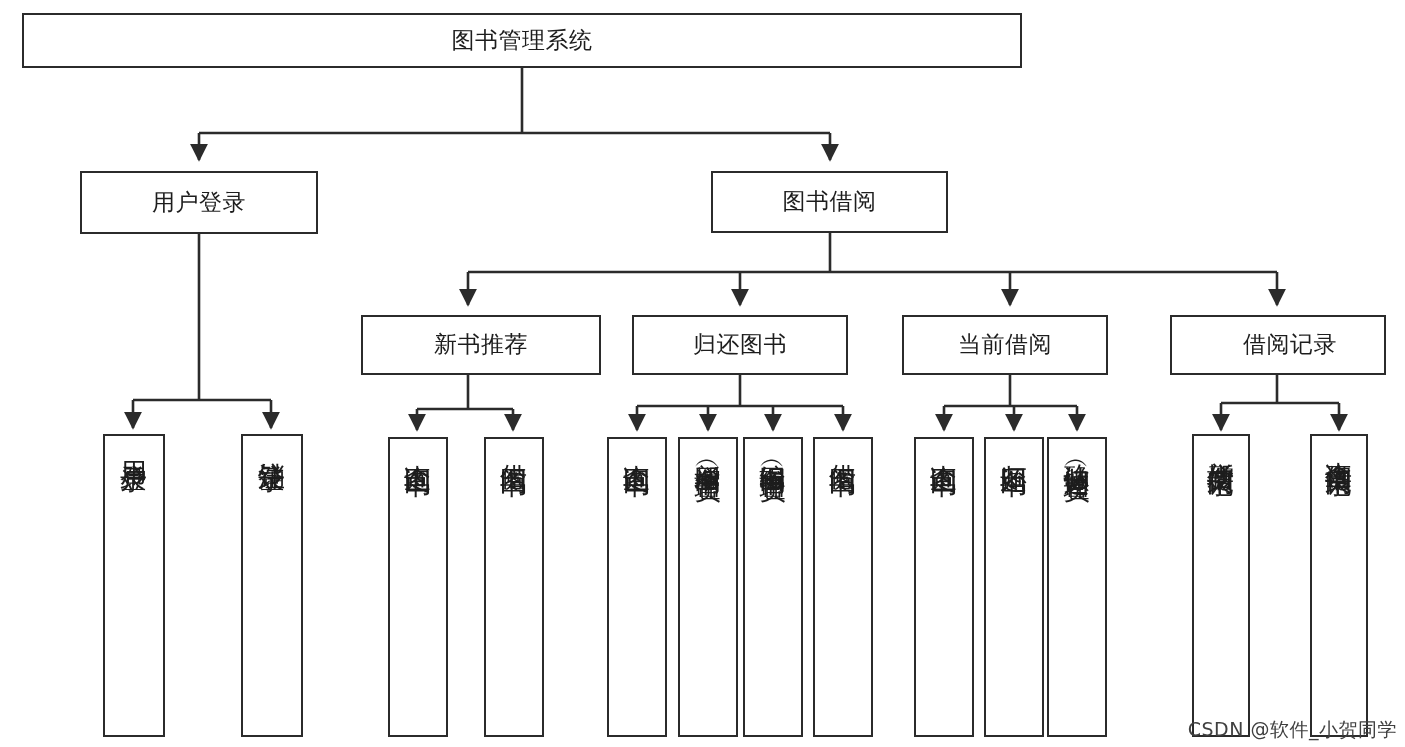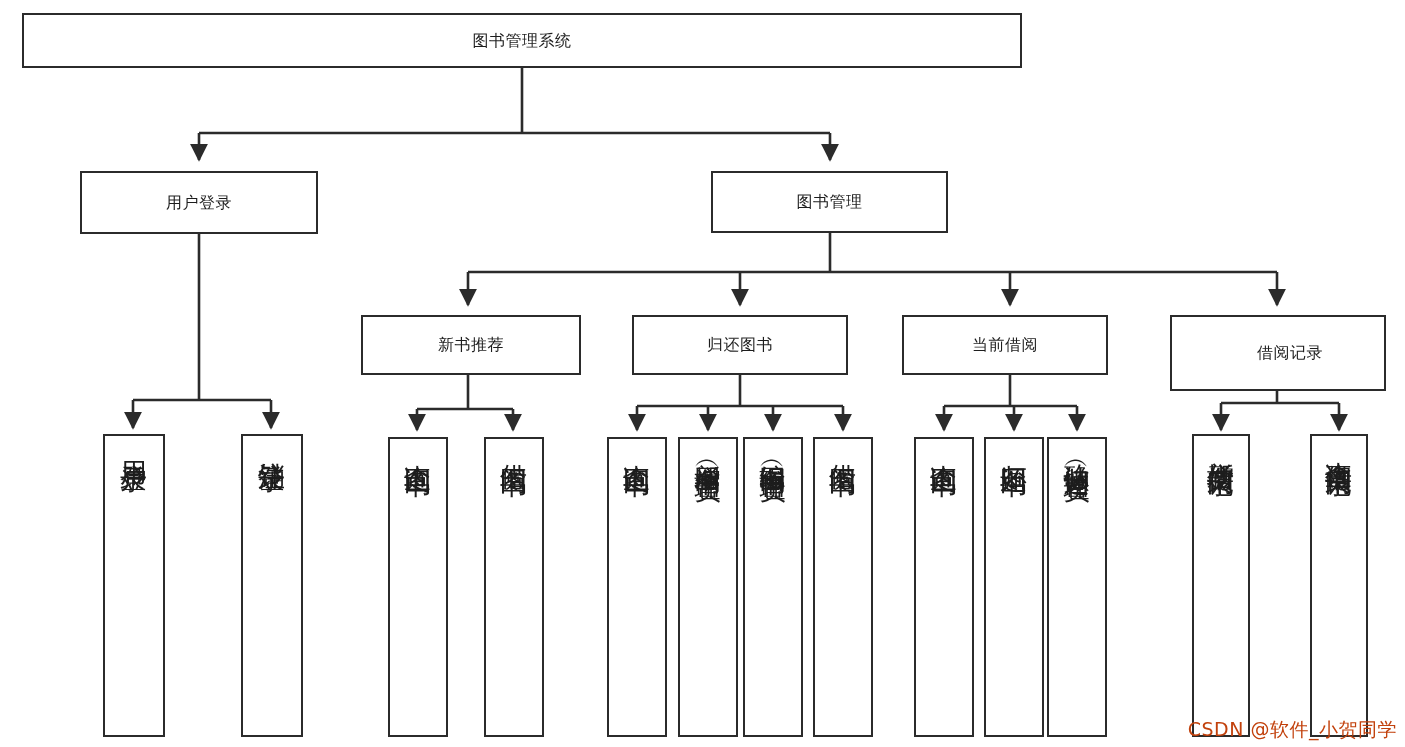--- a/index.html
+++ b/index.html
@@ -35,21 +35,21 @@
     color: #1d1d1d;
     z-index: 3;
   }
   .node .label {
     display: block;
     text-align: center;
     line-height: 1.12;
     letter-spacing: 0.5px;
   }
   .node.horiz .label {
-    font-size: 16px;
+    font-size: 23px;
     white-space: nowrap;
   }
   .node.vert {
     align-items: flex-start;
     padding-top: 4px;
   }
   .node.vert .label {
     writing-mode: vertical-rl;
     text-orientation: upright;
     font-size: 27px;
@@ -59,21 +59,21 @@
     height: auto;
   }
   .node.vert.tall-text .label {
     font-size: 26px;
   }
   #watermark {
     position: absolute;
     right: 8px;
     bottom: 4px;
     font-size: 19px;
-    color: #c2410c;
+    color: #404040;
     letter-spacing: 0.5px;
     z-index: 9;
     white-space: nowrap;
     font-family: "DejaVu Sans", "Liberation Sans", sans-serif;
   }
 </style>
 </head>
 <body>
 
 <div id="canvas">
@@ -130,33 +130,33 @@
   </svg>
 
   <div class="node horiz" style="left:22px; top:13px; width:1000px; height:55px;">
     <span class="label">图书管理系统</span>
   </div>
 
   <div class="node horiz" style="left:80px; top:171px; width:238px; height:63px;">
     <span class="label">用户登录</span>
   </div>
   <div class="node horiz" style="left:711px; top:171px; width:237px; height:62px;">
-    <span class="label">图书管理</span>
-  </div>
-
-  <div class="node horiz" style="left:361px; top:315px; width:220px; height:60px;">
+    <span class="label">图书借阅</span>
+  </div>
+
+  <div class="node horiz" style="left:361px; top:315px; width:240px; height:60px;">
     <span class="label">新书推荐</span>
   </div>
   <div class="node horiz" style="left:632px; top:315px; width:216px; height:60px;">
     <span class="label">归还图书</span>
   </div>
   <div class="node horiz" style="left:902px; top:315px; width:206px; height:60px;">
     <span class="label">当前借阅</span>
   </div>
-  <div class="node horiz" style="left:1170px; top:315px; width:216px; height:76px;padding-left:24px;">
+  <div class="node horiz" style="left:1170px; top:315px; width:216px; height:60px;padding-left:24px;">
     <span class="label">借阅记录</span>
   </div>
 
   <div class="node vert" style="left:103px; top:434px; width:62px; height:303px;">
     <span class="label">用户登录</span>
   </div>
   <div class="node vert" style="left:241px; top:434px; width:62px; height:303px;">
     <span class="label">注销登录</span>
   </div>
 

